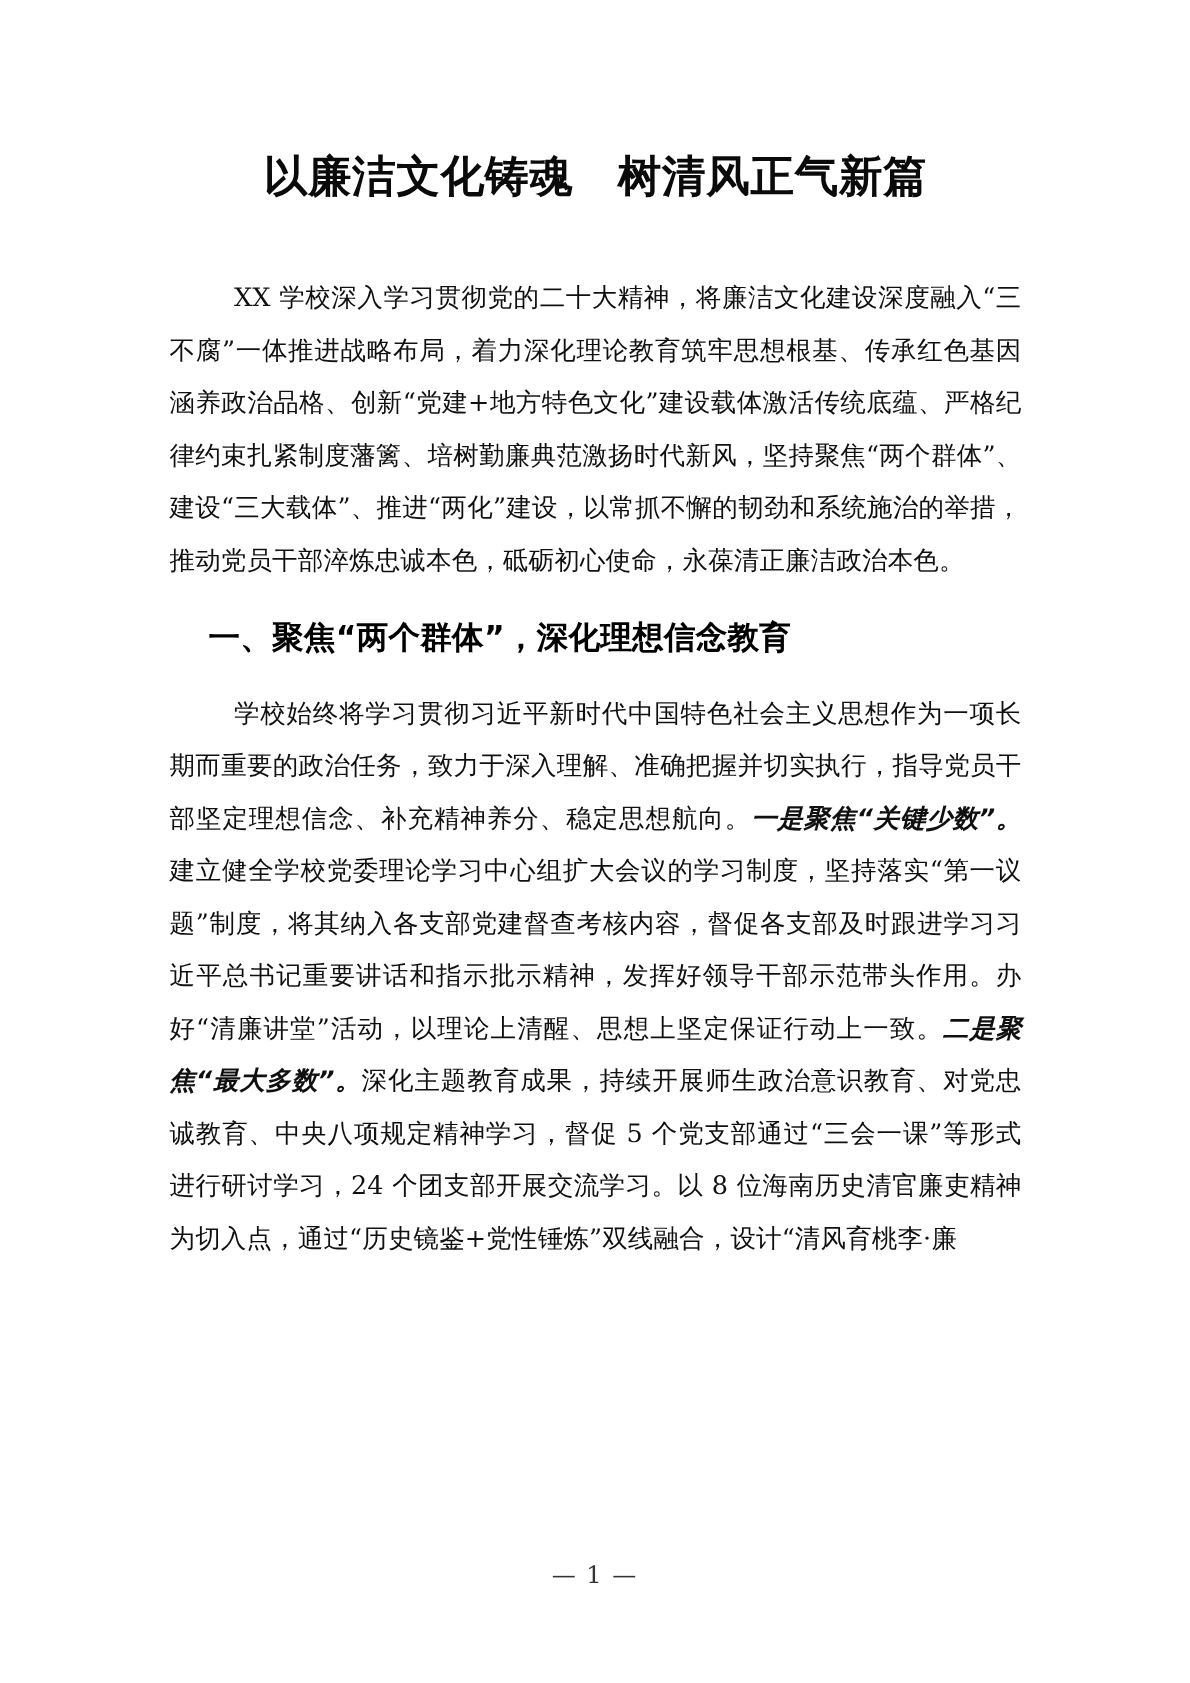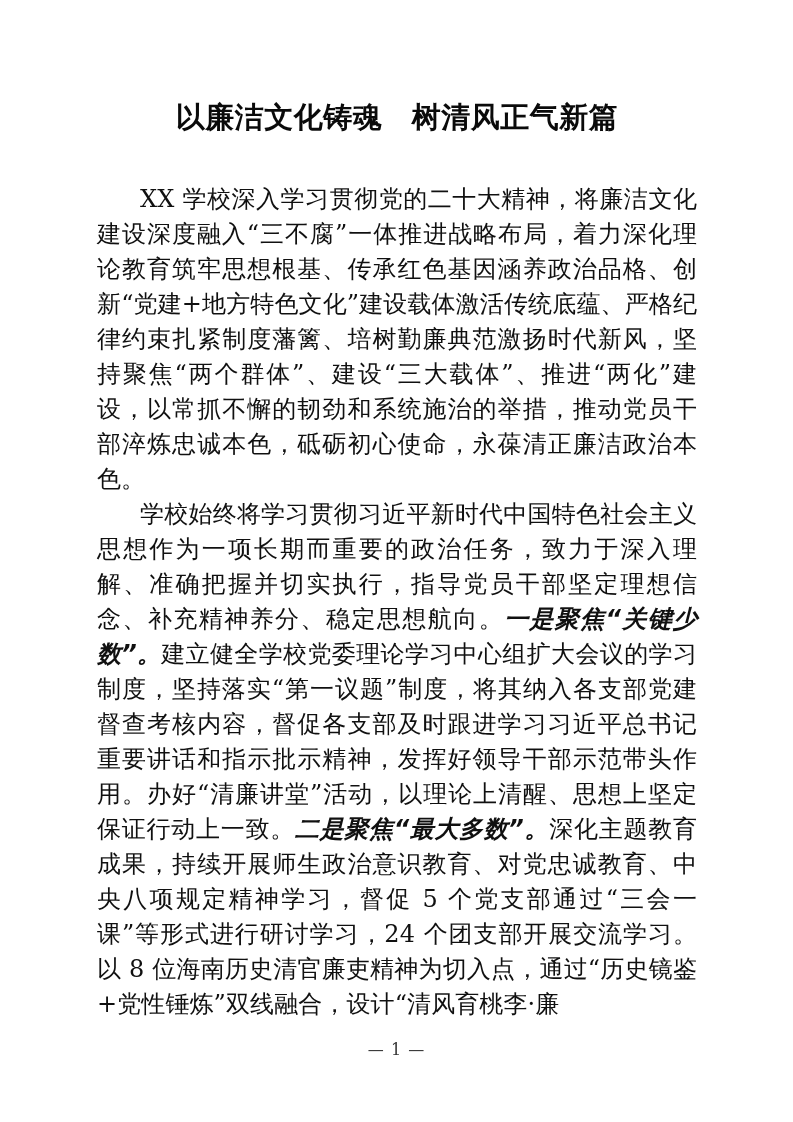--- a/index.html
+++ b/index.html
@@ -40,26 +40,26 @@
     line-height: 42px;
     text-align: center;
     letter-spacing: 0.5px;
     margin: 0 0 44px 0;
     white-space: pre;
     color: #0a0a0a;
   }
 
   p.body-para {
     font-family: "DejaVu Serif", "Liberation Serif", serif;
-    font-size: 24px;
+    font-size: 17px;
     line-height: 35px;
     text-align: justify;
     text-justify: inter-character;
     text-indent: 43px;
-    margin: 0;
+    margin: 16px;
     color: #101010;
     letter-spacing: 0.1px;
   }
 
   h2.section-heading {
     font-family: "DejaVu Sans", "Liberation Sans", sans-serif;
     font-weight: bold;
     font-size: 21px;
     line-height: 35px;
     text-indent: 42px;
@@ -93,20 +93,21 @@
 <body>
 
 <div class="page">
 
   <div class="content">
 
     <h1 class="doc-title">以廉洁文化铸魂　树清风正气新篇</h1>
 
     <p class="body-para">XX 学校深入学习贯彻党的二十大精神，将廉洁文化建设深度融入“三不腐”一体推进战略布局，着力深化理论教育筑牢思想根基、传承红色基因涵养政治品格、创新“党建+地方特色文化”建设载体激活传统底蕴、严格纪律约束扎紧制度藩篱、培树勤廉典范激扬时代新风，坚持聚焦“两个群体”、建设“三大载体”、推进“两化”建设，以常抓不懈的韧劲和系统施治的举措，推动党员干部淬炼忠诚本色，砥砺初心使命，永葆清正廉洁政治本色。</p>
 
+    <h2 class="section-heading">一、聚焦“两个群体”，深化理想信念教育</h2>
 
     <p class="body-para"><span>学校始终将学习贯彻习近平新时代中国特色社会主义思想作为一项长期而重要的政治任务，致力于深入理解、准确把握并切实执行，指导党员干部坚定理想信念、补充精神养分、稳定思想航向。</span><span class="lead">一是聚焦“关键少数”。</span><span>建立健全学校党委理论学习中心组扩大会议的学习制度，坚持落实“第一议题”制度，将其纳入各支部党建督查考核内容，督促各支部及时跟进学习习近平总书记重要讲话和指示批示精神，发挥好领导干部示范带头作用。办好“清廉讲堂”活动，以理论上清醒、思想上坚定保证行动上一致。</span><span class="lead">二是聚焦“最大多数”。</span><span>深化主题教育成果，持续开展师生政治意识教育、对党忠诚教育、中央八项规定精神学习，督促 5 个党支部通过“三会一课”等形式进行研讨学习，24 个团支部开展交流学习。以 8 位海南历史清官廉吏精神为切入点，通过“历史镜鉴+党性锤炼”双线融合，设计“清风育桃李·廉</span></p>
 
   </div>
 
   <div class="footer">
     <span>— 1 —</span>
   </div>
 
 </div>

